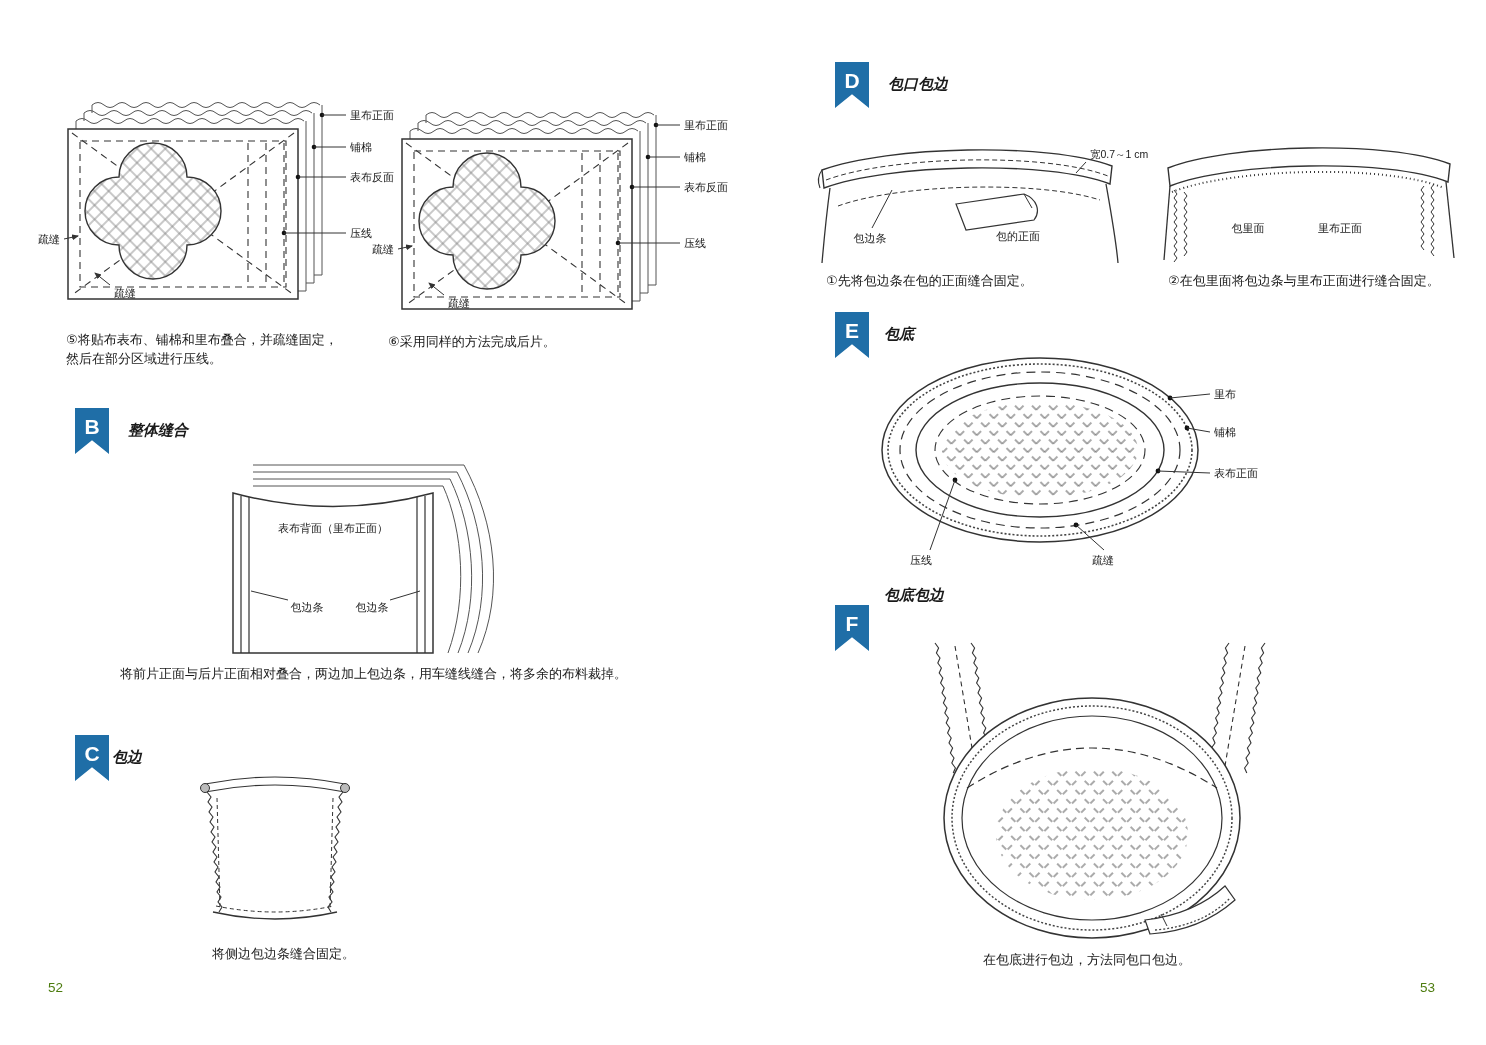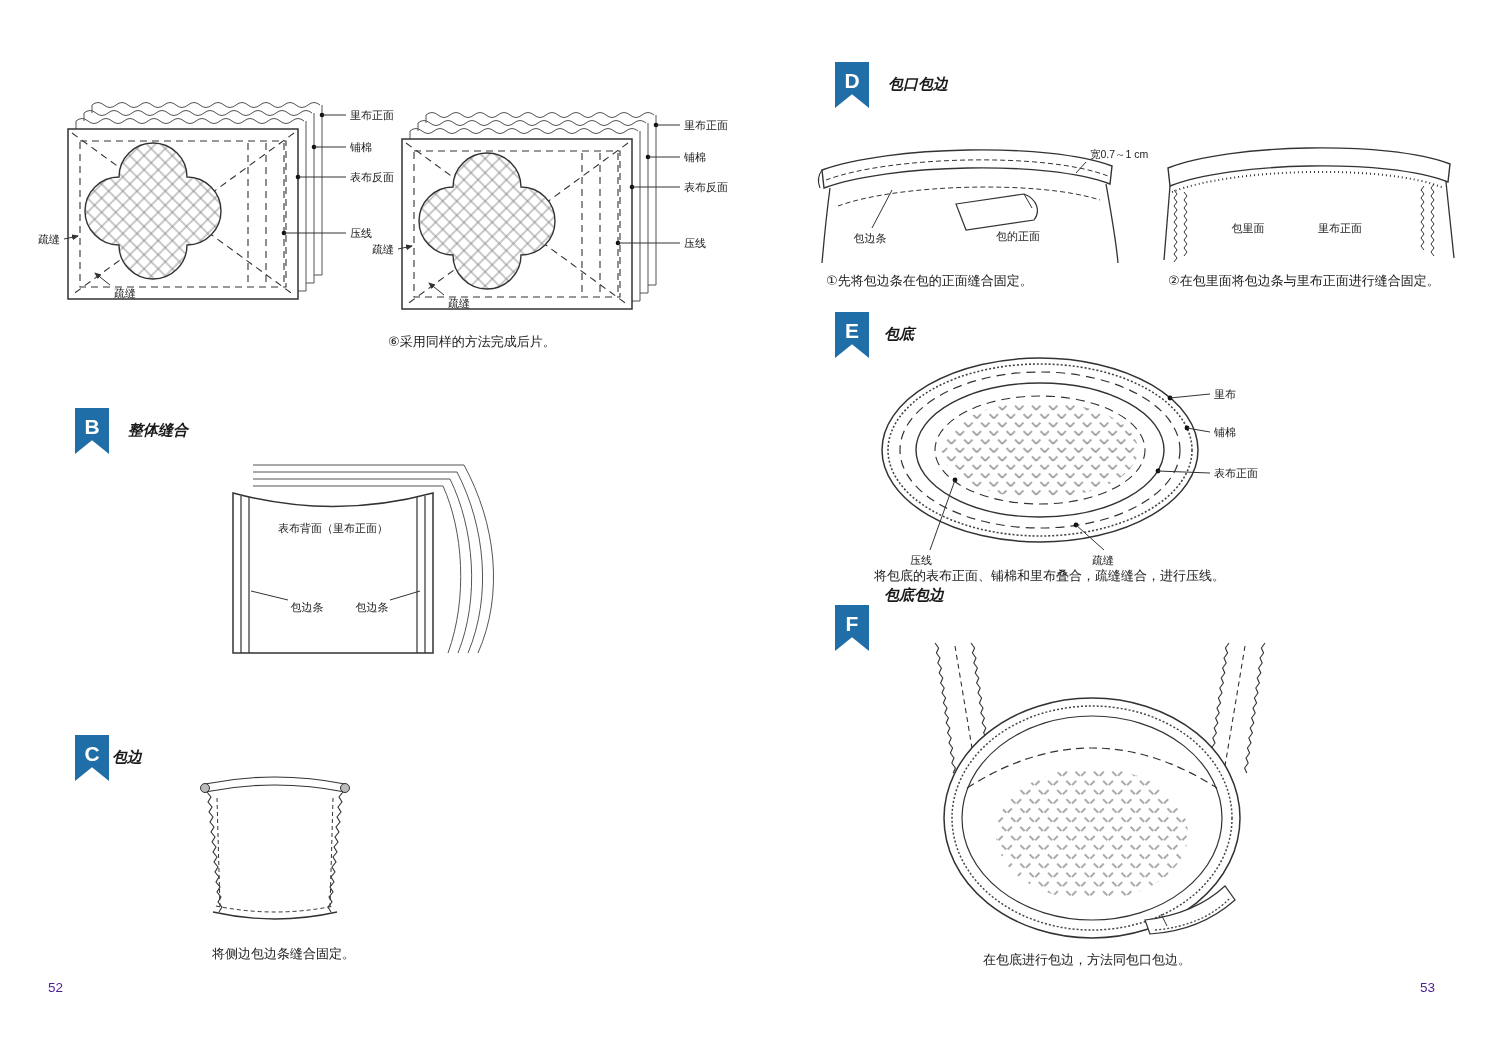--- a/index.html
+++ b/index.html
@@ -1,21 +1,21 @@
 <!DOCTYPE html>
 <html style="--banner-blue: #1f6ea7; --ink: #1a1a1a;"><head>
 <meta charset="utf-8">
 <style>
   html,body{margin:0;padding:0;background:#e8e8e8;}
   .spread{position:relative;width:1486px;height:1045px;background:#fff;overflow:hidden;
           font-family:"Liberation Sans","DejaVu Sans",sans-serif;color:var(--ink,#1a1a1a);}
   .abs{position:absolute;}
   .caption{position:absolute;font-size:13px;line-height:19px;white-space:nowrap;color:var(--ink,#1a1a1a);}
   .sec-title{position:absolute;font-size:15px;font-weight:bold;white-space:nowrap;color:var(--ink,#1a1a1a);font-style:italic;}
-  .pagenum{position:absolute;font-size:13.5px;color:#4c1d95;}
+  .pagenum{position:absolute;font-size:13.5px;color:#4d7c0f;}
   .ribbon{position:absolute;width:34px;height:46px;background:var(--banner-blue,#1f6ea7);color:#fff;
           text-align:center;font-size:21px;font-weight:bold;line-height:1;padding-top:8px;box-sizing:border-box;
           clip-path:polygon(0 0,100% 0,100% 100%,50% 70%,0 100%);}
   svg text{font-family:"Liberation Sans","DejaVu Sans",sans-serif;font-size:11px;fill:var(--ink,#1a1a1a);stroke:none;}
   .ln{fill:none;stroke:#333;}
   .lt{fill:#fff;stroke:#555;stroke-width:1;}
   .d75{stroke-dasharray:7 5;}
   .d53{stroke-dasharray:5 3;}
   .d43{stroke-dasharray:4 3;}
 </style>
@@ -60,20 +60,24 @@
       <path d="M26 154L40 151" marker-end="url(#arr-a)"></path>
       <path d="M72 200L57 188" marker-end="url(#arr-a)"></path>
     </g>
     <text x="312" y="34">里布正面</text>
     <text x="312" y="66">铺棉</text>
     <text x="312" y="96">表布反面</text>
     <text x="312" y="152">压线</text>
     <text x="0" y="158">疏缝</text>
     <text x="76" y="212">疏缝</text>
   </svg>
+  <div class="caption" style="left:66px;top:330px">
+    <div>⑤将贴布表布、铺棉和里布叠合，并疏缝固定，</div>
+    <div>然后在部分区域进行压线。</div>
+  </div>
 
   <svg class="abs" style="left:372px;top:95px" width="360" height="235" viewBox="0 0 360 235">
     <defs>
       <path id="wave-b" d="M0 0q6 -5 12 0t12 0t12 0t12 0t12 0t12 0t12 0t12 0t12 0t12 0t12 0t12 0t12 0t12 0t12 0t12 0t12 0t12 0t12 0" fill="none" stroke="#555" stroke-width="1"></path>
       <pattern id="grid-b" width="10" height="10" patternUnits="userSpaceOnUse" patternTransform="rotate(45)">
         <path d="M0 5H10M5 0V10" stroke="#777" stroke-width="0.8" fill="none"></path>
       </pattern>
       <marker id="arr-b" markerWidth="8" markerHeight="8" refX="6" refY="3" orient="auto">
           <path d="M0 0L7 3L0 6Z" fill="#333"></path>
         </marker>
@@ -125,20 +129,21 @@
       <path d="M35 31H232C256 80 262 150 240 205" fill="none"></path>
       <path d="M35 38H225C245 82 250 150 230 205" fill="none"></path>
     </g>
     <path d="M15 45Q115 72 215 45L215 205H15Z" fill="#fff" stroke="#333" stroke-width="1.5"></path>
     <path class="ln" stroke-width="1.2" d="M23 48V205M31 49V205M199 49V205M207 48V205"></path>
     <path class="ln" stroke-width="1" d="M70 152L33 143M172 152L202 143"></path>
     <text x="115" y="84" text-anchor="middle">表布背面（里布正面）</text>
     <text x="89" y="163" text-anchor="middle">包边条</text>
     <text x="154" y="163" text-anchor="middle">包边条</text>
   </svg>
+  <div class="caption" style="left:120px;top:664px">将前片正面与后片正面相对叠合，两边加上包边条，用车缝线缝合，将多余的布料裁掉。</div>
 
   <div class="ribbon" style="left:75px;top:735px">
     <span>C</span>
   </div>
   <div class="sec-title" style="left:112px;top:748px">包边</div>
 
   <svg class="abs" style="left:193px;top:762px" width="165" height="180" viewBox="0 0 165 180">
     <path d="M14 30H152L138 150Q82 164 20 150Z" fill="#fff" stroke="none"></path>
     <path d="M12 22Q82 8 152 22L152 30Q82 16 12 30Z" fill="#fff" stroke="#333" stroke-width="1.2"></path>
     <circle cx="12" cy="26" r="4.5" fill="#bbb" stroke="#333" stroke-width="1"></circle>
@@ -218,21 +223,20 @@
         <path d="M97 138L72 208"></path>
       <circle cx="218" cy="183" r="2.4" fill="#111" stroke="none"></circle>
         <path d="M218 183L246 208"></path>
     </g>
     <text x="356" y="56">里布</text>
     <text x="356" y="94">铺棉</text>
     <text x="356" y="135">表布正面</text>
     <text x="52" y="222">压线</text>
     <text x="234" y="222">疏缝</text>
   </svg>
-  <div class="caption" style="left:874px;top:566px">将包底的表布正面、铺棉和里布叠合，疏缝缝合，进行压线。</div>
 
   <div class="ribbon" style="left:835px;top:605px">
     <span>F</span>
   </div>
   <div class="sec-title" style="left:884px;top:586px">包底包边</div>
 
   <svg class="abs" style="left:915px;top:638px" width="370" height="312" viewBox="0 0 370 312">
     <defs>
       <pattern id="cross-f" width="26" height="26" patternUnits="userSpaceOnUse" patternTransform="rotate(45)">
         <path d="M0 7H26M0 20H26M7 0V26M20 0V26" stroke="#555" stroke-width="1" stroke-dasharray="6 7" fill="none"></path>

